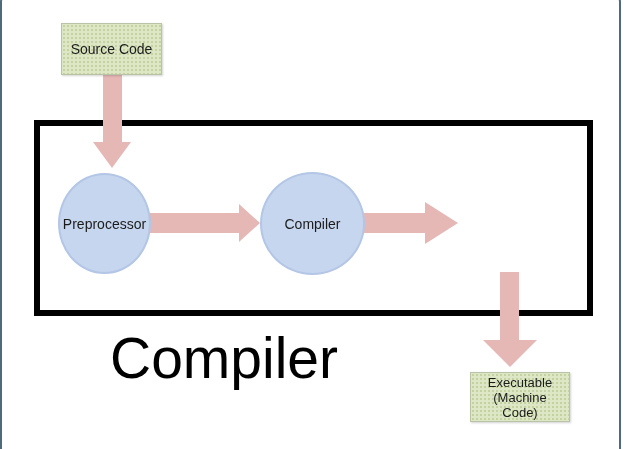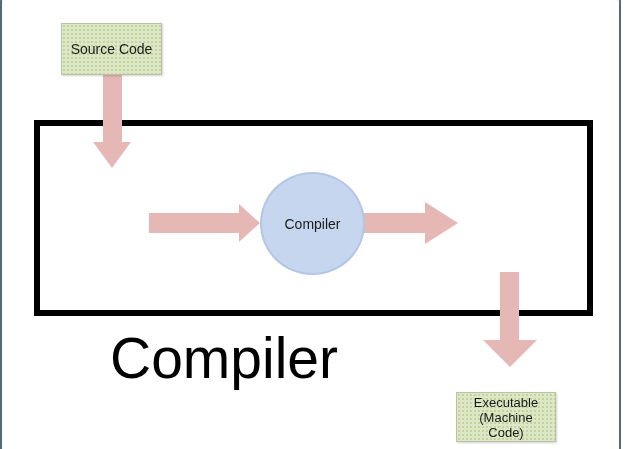--- a/index.html
+++ b/index.html
@@ -33,21 +33,21 @@
     background-image: radial-gradient(var(--box-dot, #c3d2a0) 0.8px, transparent 1px);
     background-size: 4px 4px;
     border: 1px solid var(--box-border, #b9c3a6);
     box-shadow: 1px 1px 2px rgba(0,0,0,0.18);
     display: flex; align-items: center; justify-content: center;
     text-align: center;
     font-size: 14px;
     z-index: 4;
   }
   .source { left: 61px; top: 23px; width: 99px; height: 50px; }
-  .executable { left: 456px; top: 372px; width: 98px; height: 48px; font-size: 13px; line-height: 15px; margin-top: 20px; }
+  .executable { left: 470px; top: 372px; width: 98px; height: 48px; font-size: 13px; line-height: 15px; }
   .gbox span { white-space: pre-line; }
 
   
   .group-box {
     position: absolute;
     left: 34px; top: 120px;
     width: 559px; height: 196px;
     box-sizing: border-box;
     border: 6px solid var(--group-border, #000000);
     z-index: 2;
@@ -121,20 +121,23 @@
 
   <div class="shaft a2-shaft"></div>
   <div class="head a2-head"></div>
 
   <div class="shaft a3-shaft"></div>
   <div class="head a3-head"></div>
 
   <div class="shaft a4-shaft"></div>
   <div class="head a4-head"></div>
 
+  <div class="circle preprocessor">
+    <span>Preprocessor</span>
+  </div>
   <div class="circle compiler-node">
     <span>Compiler</span>
   </div>
 
   <div class="group-label">Compiler</div>
 
   <div class="gbox executable">
     <span>Executable
 (Machine
 Code)</span>

